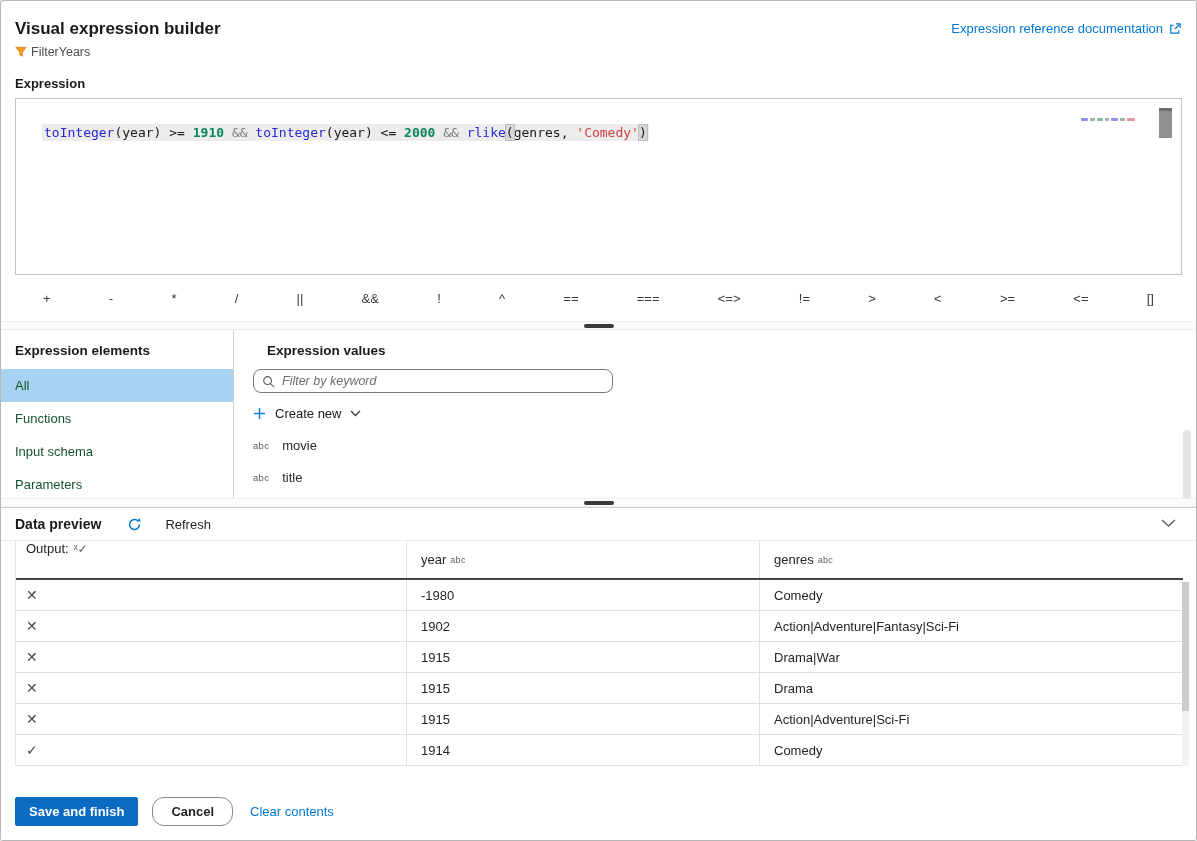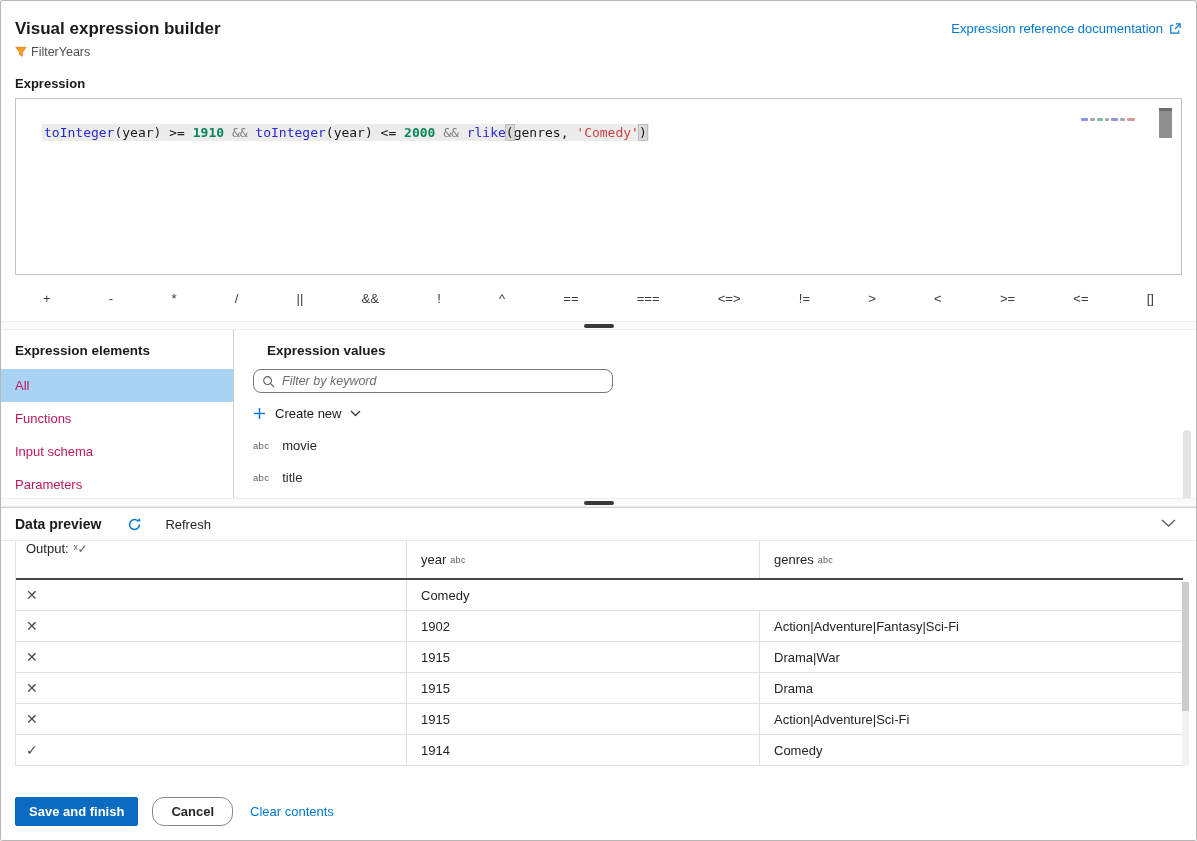--- a/index.html
+++ b/index.html
@@ -32,21 +32,21 @@
 
   .opbar { display:flex; justify-content:space-between; align-items:center; height:46px; padding:0 22px; }
   .op { background:none; border:none; cursor:pointer; color:#3b3a39; font-size:13px; padding:3px 6px; font-family:"Liberation Sans",sans-serif; }
 
   .splitter { height:9px; position:relative; background:#fbfbfb; border-top:1px solid #f0efee; border-bottom:1px solid #f0efee; }
   .splitter-handle { position:absolute; left:50%; top:50%; transform:translate(-50%,-50%); width:30px; height:4px; background:#3b3a39; border-radius:2px; cursor:row-resize; }
 
   .middle { display:flex; height:168px; overflow:hidden; }
   .left-panel { width:233px; border-right:1px solid #d2d0ce; padding-top:13px; flex-shrink:0; }
   .panel-title { font-weight:700; font-size:13.5px; padding:0 14px; margin-bottom:11px; color:#1b1a19; }
-  .el-item { height:33px; line-height:33px; padding-left:14px; cursor:pointer; color:#be185d; }
+  .el-item { height:33px; line-height:33px; padding-left:14px; cursor:pointer; color:#14532d; }
   .el-item.selected { background:#a9d3f2; }
   .right-panel { flex:1; padding:13px 0 0 19px; position:relative; overflow:hidden; }
   .search-box { margin-top:10px; width:360px; height:24px; border:1px solid #7a7977; border-radius:8px;
     display:flex; align-items:center; padding:0 8px; gap:7px; background:#fff; }
   .search-box input { border:none; outline:none; flex:1; font-size:12.5px; font-family:"Liberation Sans",sans-serif; color:#252423; }
   .search-box input::placeholder { color:#6f6d6b; font-style:italic; }
   .create-row { margin-top:13px; display:flex; align-items:center; gap:9px; cursor:pointer; width:fit-content; }
   .create-label { color:#1b1a19; }
   .value-item { margin-top:17px; display:flex; align-items:center; gap:13px; cursor:pointer; width:fit-content; }
   .abc-badge { color:#605e5c; font-size:9.5px; letter-spacing:0.3px; }
@@ -213,20 +213,21 @@
             <span class="abc-sup">abc</span>
           </div>
           <div class="c2">
             <span>genres</span>
             <span class="abc-sup">abc</span>
           </div>
         </div>
       <div id="tbody">
           <div class="trow">
             <div class="c0"><span class="mark-out">✕</span></div>
+            <div class="c1">-1980</div>
             <div class="c2">Comedy</div>
           </div>
           <div class="trow">
             <div class="c0"><span class="mark-out">✕</span></div>
             <div class="c1">1902</div>
             <div class="c2">Action|Adventure|Fantasy|Sci-Fi</div>
           </div>
           <div class="trow">
             <div class="c0"><span class="mark-out">✕</span></div>
             <div class="c1">1915</div>

